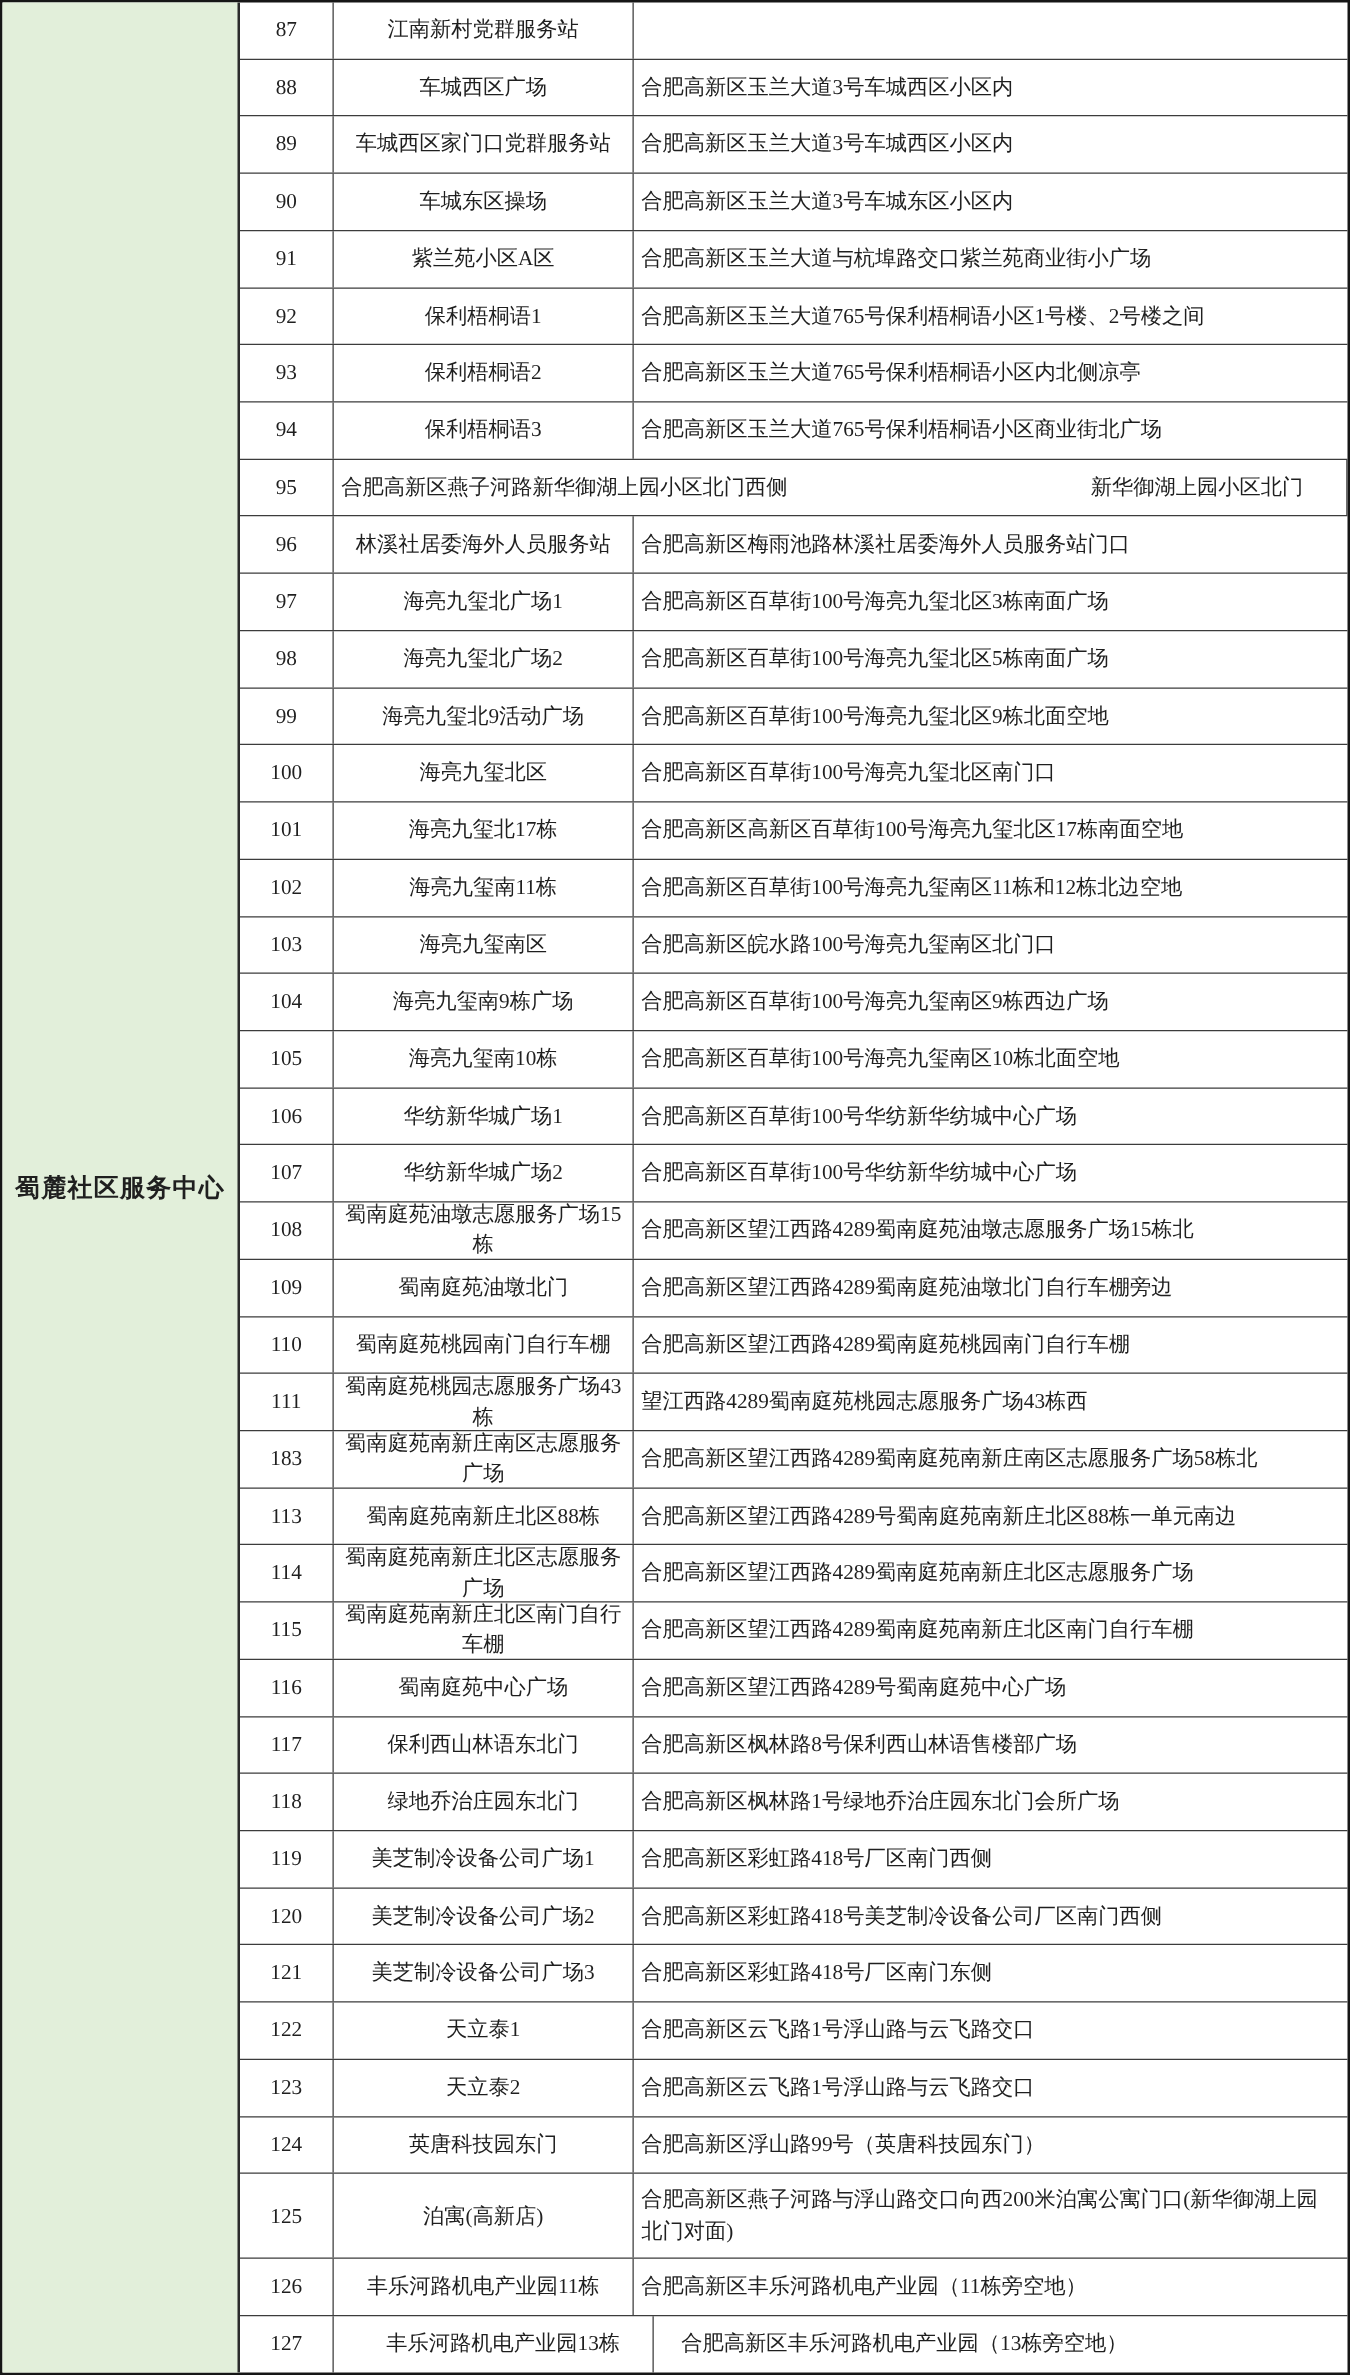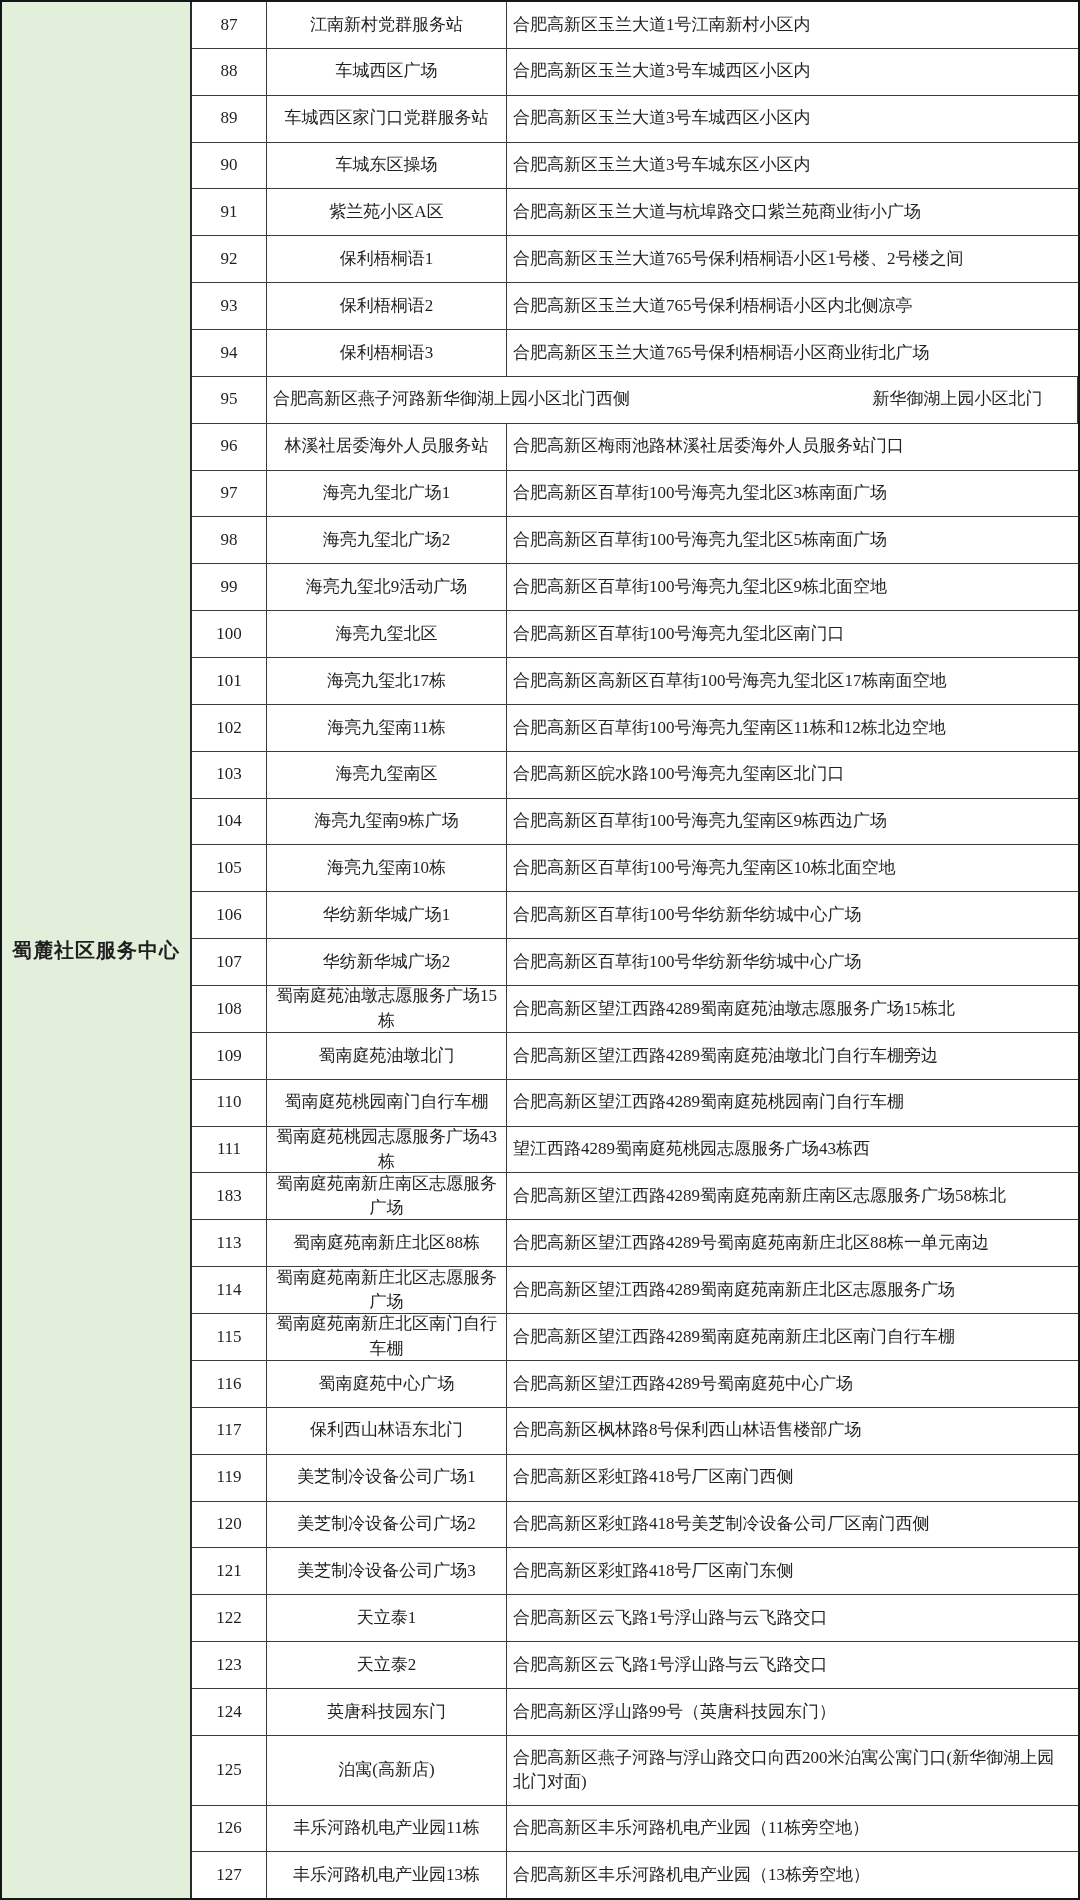--- a/index.html
+++ b/index.html
@@ -45,20 +45,21 @@
     display: flex;
     flex: 1 1 0;
     border-bottom: 1px solid #3c3c3c;
     min-height: 0;
   }
   .row.tall {
     flex-grow: 1.5;
   }
   .row:last-child {
     border-bottom: none;
+    gap: 16px;
   }
   .cell {
     display: flex;
     align-items: center;
     box-sizing: border-box;
     font-size: 17px;
     line-height: 1.45;
   }
   .cell.no {
     width: 75px;
@@ -85,21 +86,20 @@
 <body>
 
 <div class="page">
   <div class="sidebar">
     <div class="label">蜀麓社区服务中心</div>
   </div>
   <div class="rows">
       <div class="row">
         <div class="cell no">87</div>
         <div class="cell name">江南新村党群服务站</div>
-        <div class="cell addr">合肥高新区玉兰大道1号江南新村小区内</div>
       </div>
       <div class="row">
         <div class="cell no">88</div>
         <div class="cell name">车城西区广场</div>
         <div class="cell addr">合肥高新区玉兰大道3号车城西区小区内</div>
       </div>
       <div class="row">
         <div class="cell no">89</div>
         <div class="cell name">车城西区家门口党群服务站</div>
         <div class="cell addr">合肥高新区玉兰大道3号车城西区小区内</div>
@@ -236,20 +236,25 @@
       </div>
       <div class="row">
         <div class="cell no">116</div>
         <div class="cell name">蜀南庭苑中心广场</div>
         <div class="cell addr">合肥高新区望江西路4289号蜀南庭苑中心广场</div>
       </div>
       <div class="row">
         <div class="cell no">117</div>
         <div class="cell name">保利西山林语东北门</div>
         <div class="cell addr">合肥高新区枫林路8号保利西山林语售楼部广场</div>
+      </div>
+      <div class="row">
+        <div class="cell no">118</div>
+        <div class="cell name">绿地乔治庄园东北门</div>
+        <div class="cell addr">合肥高新区枫林路1号绿地乔治庄园东北门会所广场</div>
       </div>
       <div class="row">
         <div class="cell no">119</div>
         <div class="cell name">美芝制冷设备公司广场1</div>
         <div class="cell addr">合肥高新区彩虹路418号厂区南门西侧</div>
       </div>
       <div class="row">
         <div class="cell no">120</div>
         <div class="cell name">美芝制冷设备公司广场2</div>
         <div class="cell addr">合肥高新区彩虹路418号美芝制冷设备公司厂区南门西侧</div>

